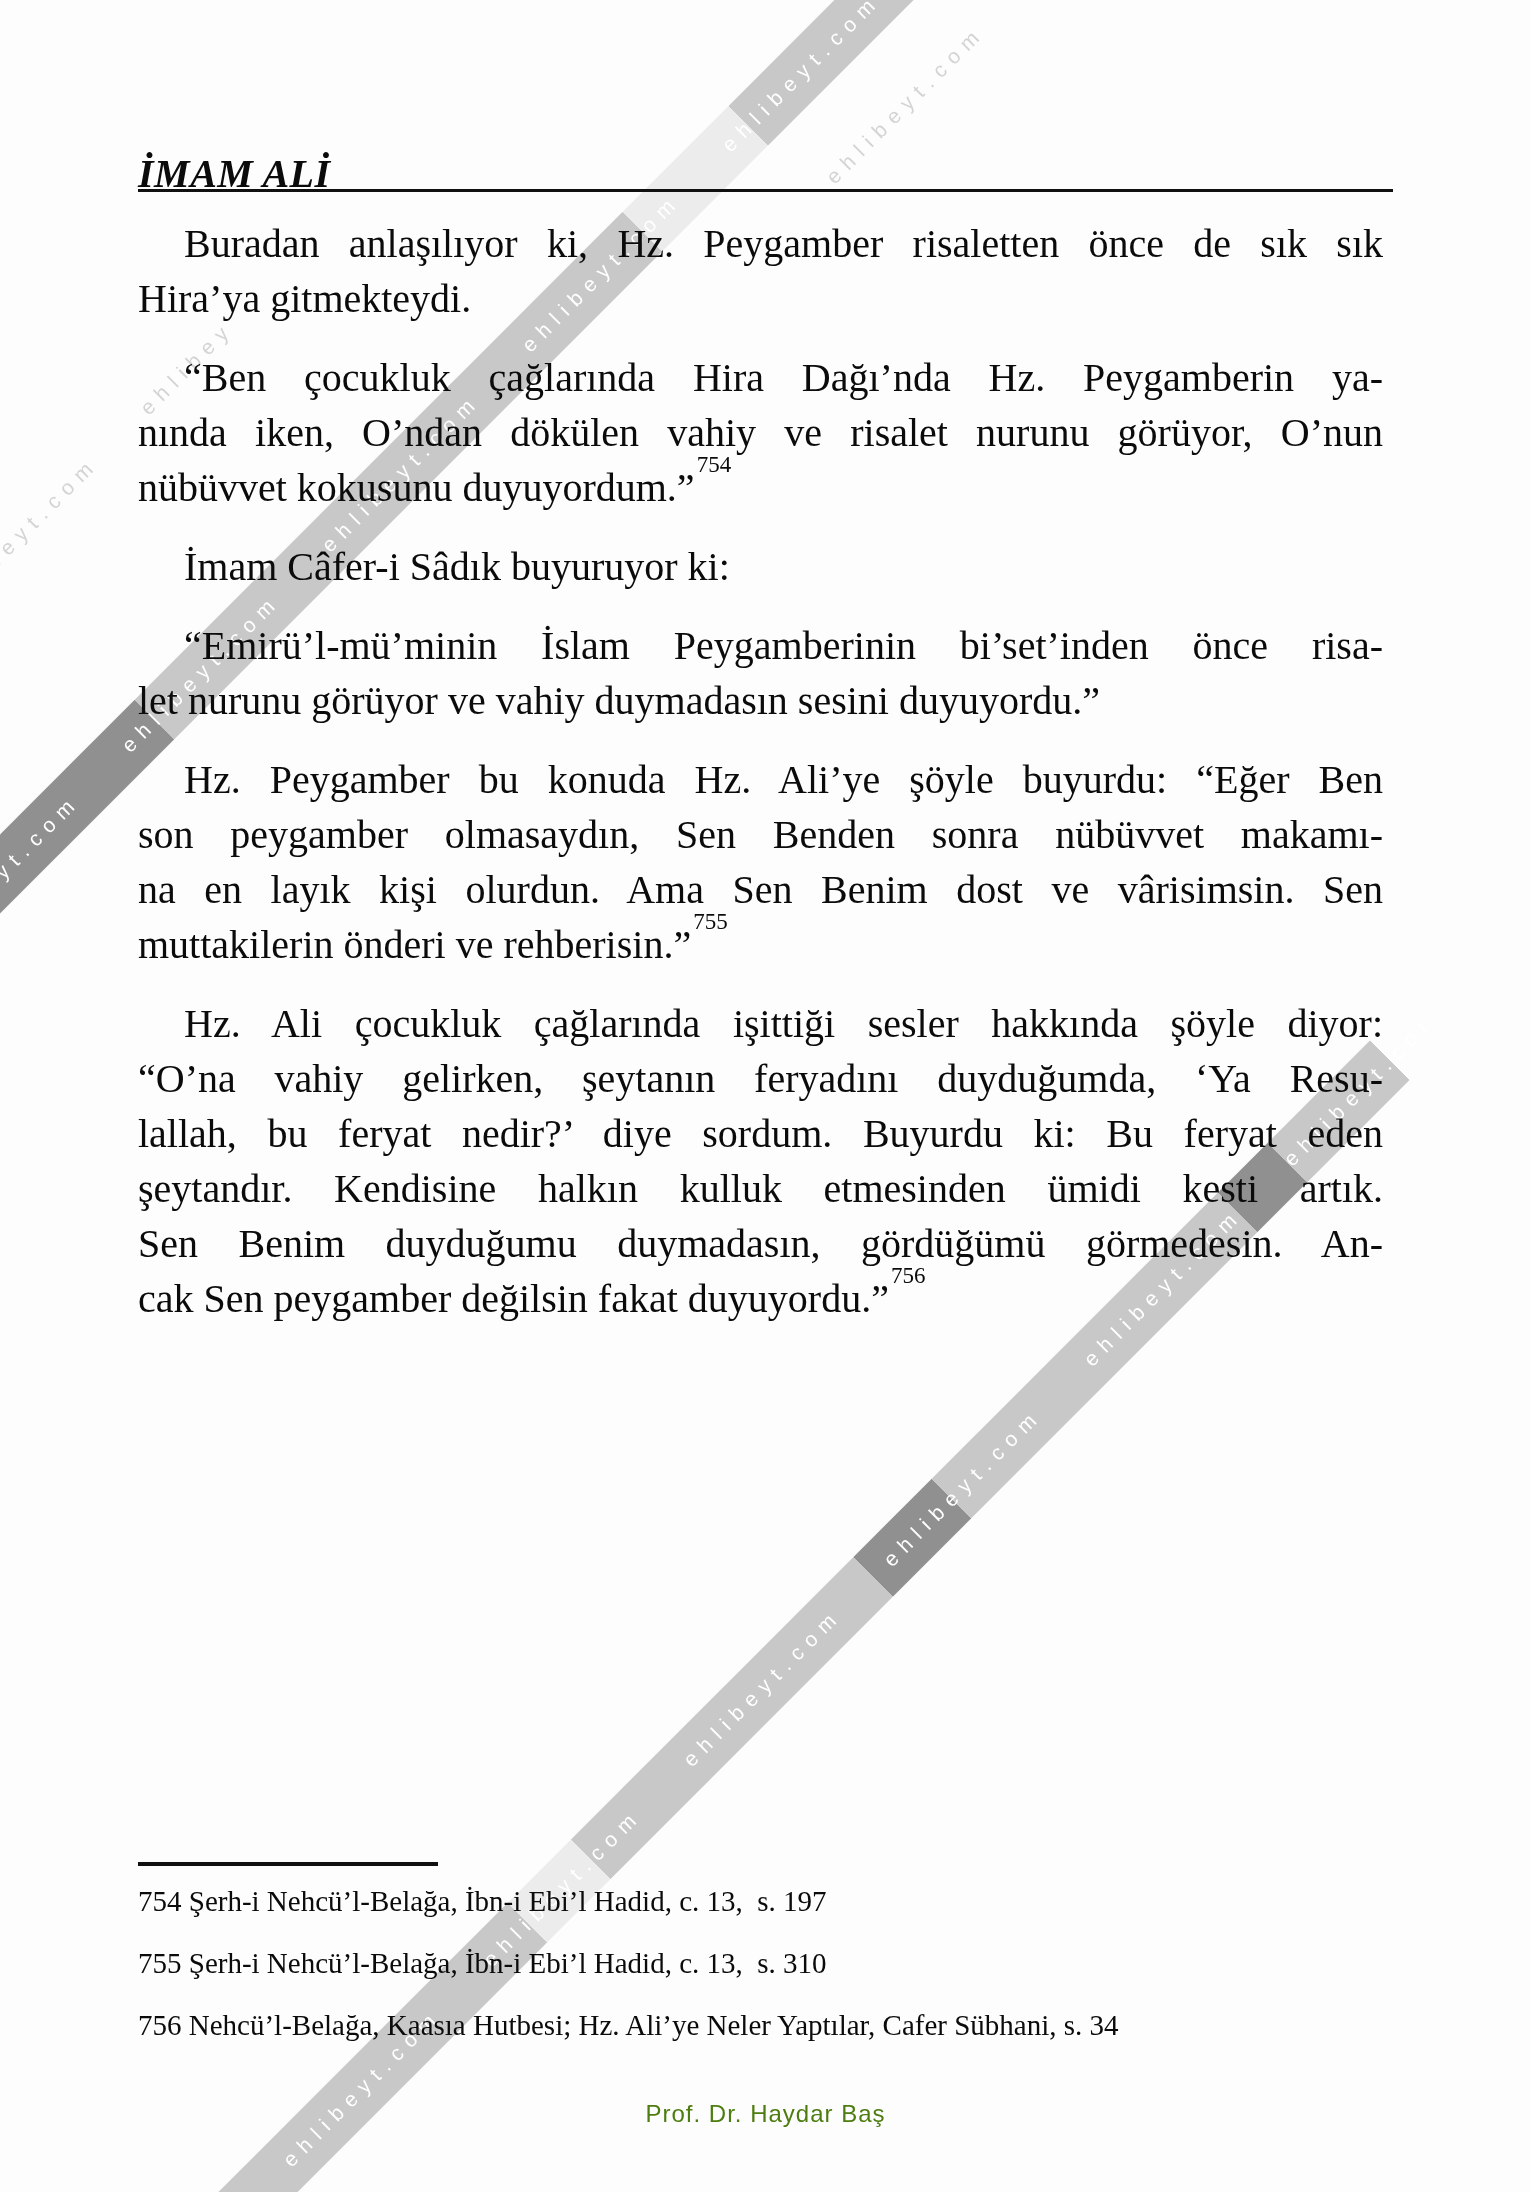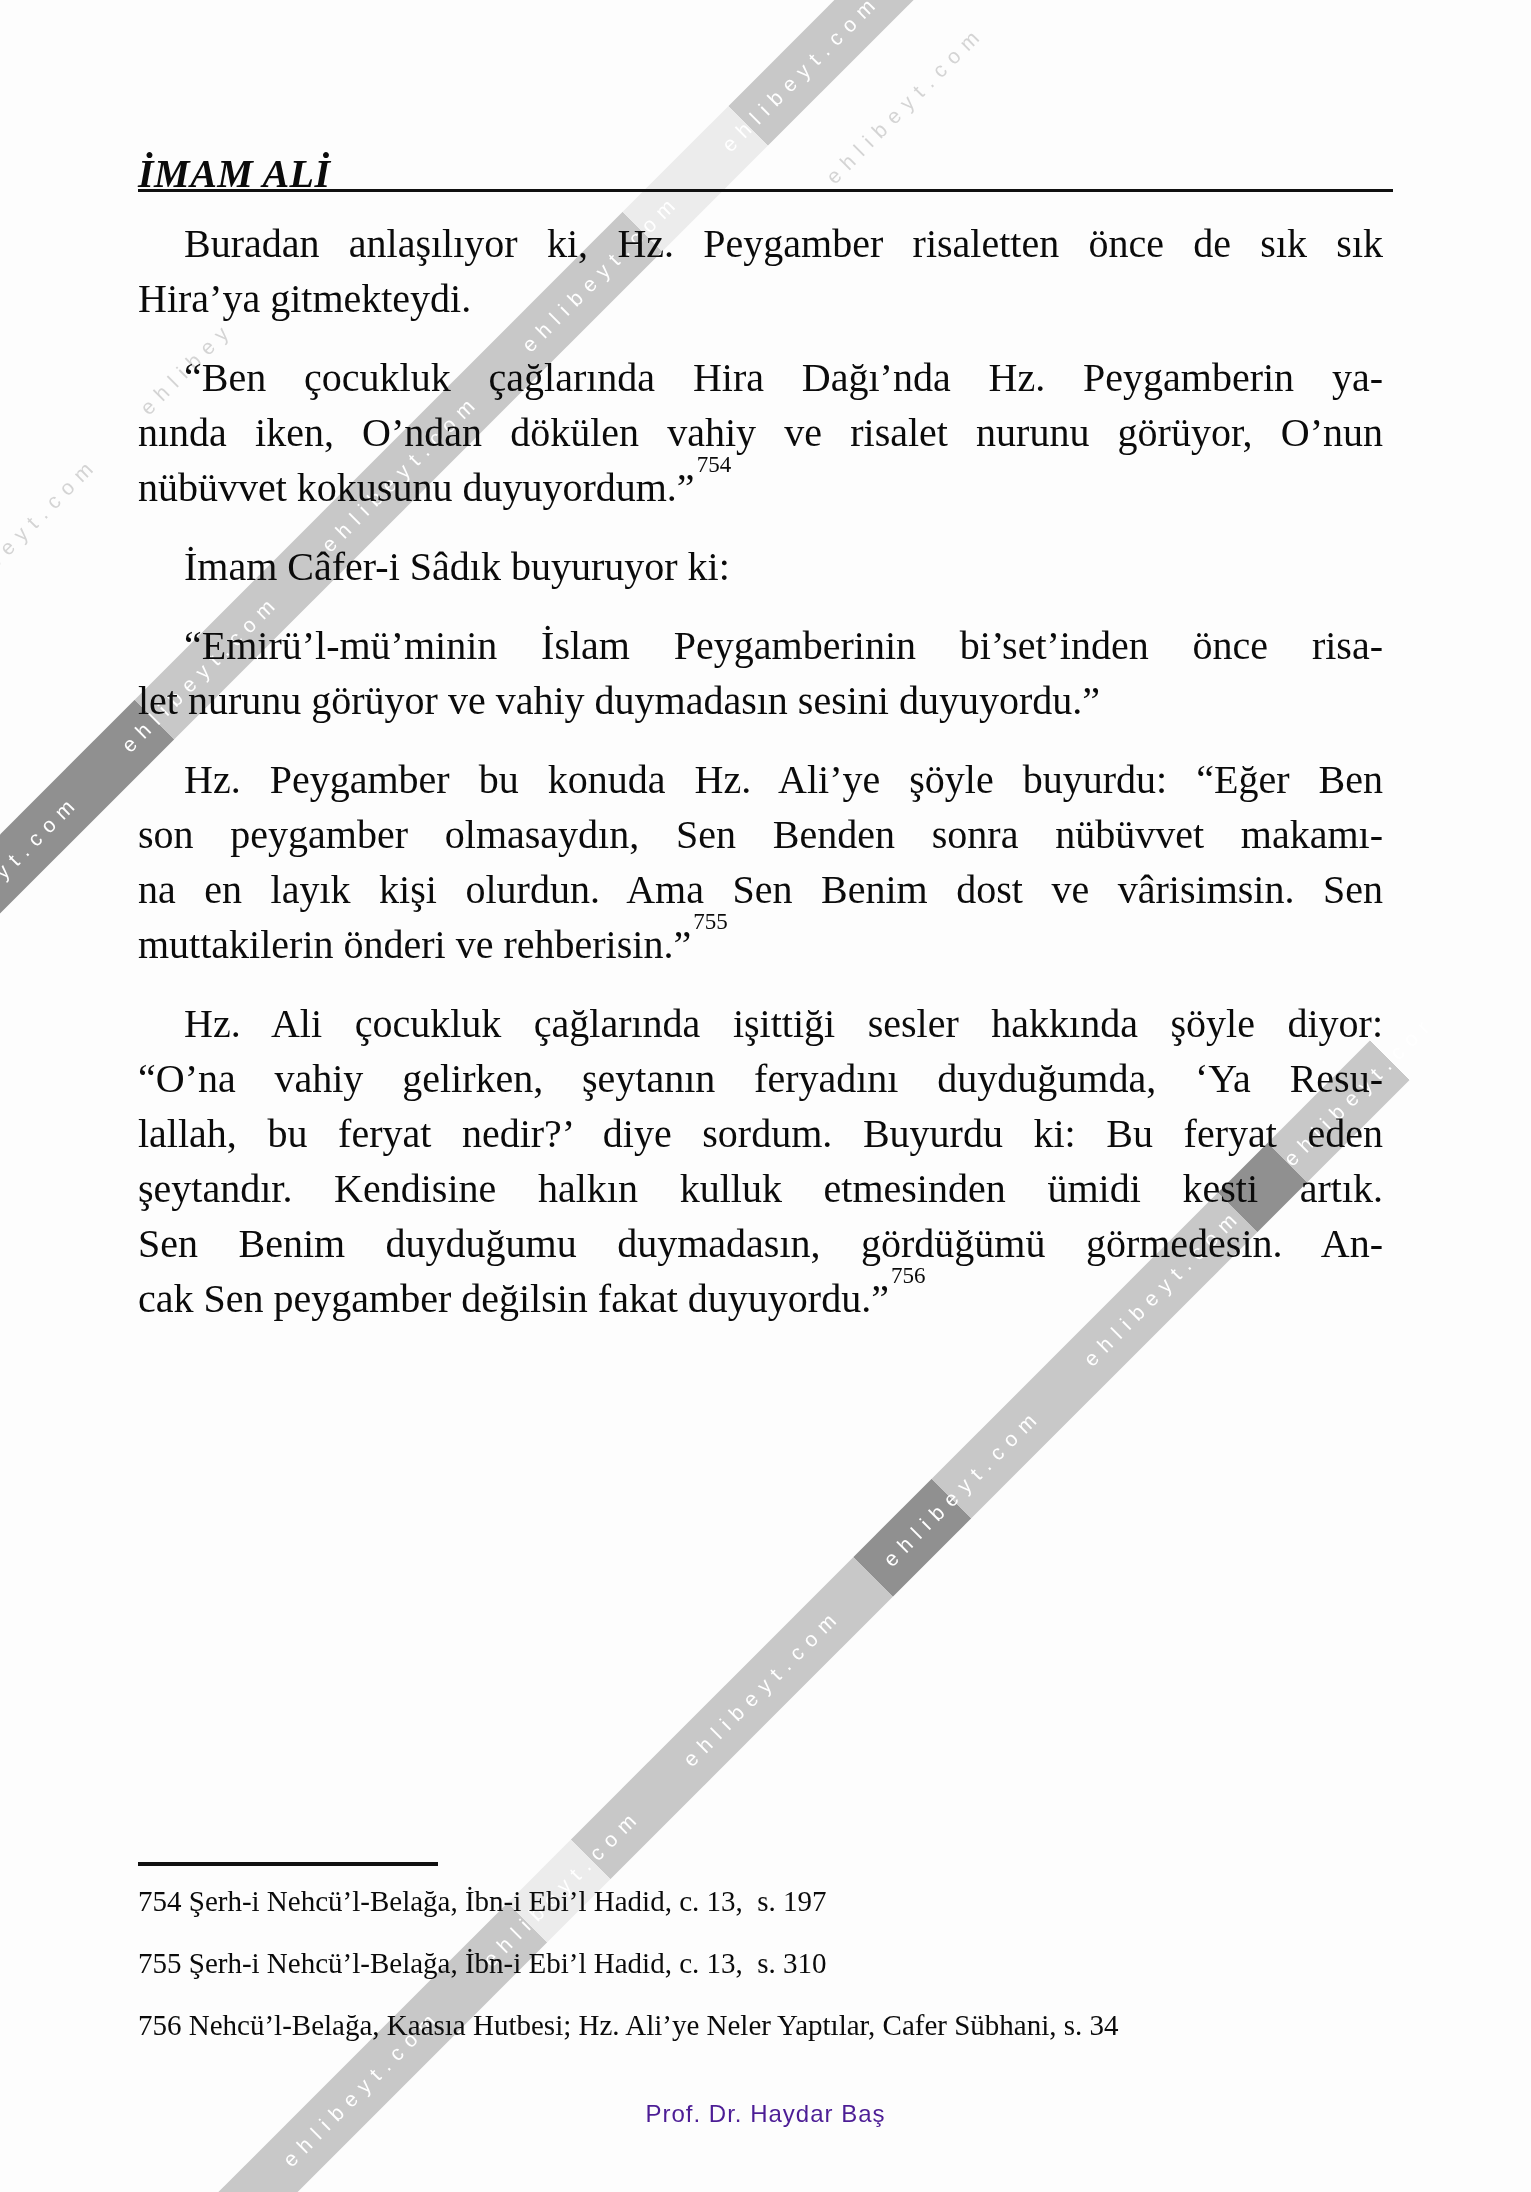--- a/index.html
+++ b/index.html
@@ -104,21 +104,21 @@
   .footnotes {
     position: absolute; left: 138px; top: 1870px; width: 1300px; z-index: 1;
   }
   .fn-line { height: 62px; line-height: 62px; font-size: 29px; white-space: nowrap; }
 
   
   .page-footer {
     position: absolute; left: 0; top: 2100px; width: 100%; z-index: 1;
     text-align: center;
     font-family: "Liberation Sans", sans-serif;
-    font-size: 24px; letter-spacing: 1px; color: #4c1d95;
+    font-size: 24px; letter-spacing: 1px; color: #4d7c0f;
   }
 </style>
 </head>
 <body>
 
 <div class="page">
 
   <div class="band band-a">
     <span class="band-text">ehlibeyt.com&nbsp;&nbsp;&nbsp;&nbsp;&nbsp;ehlibeyt.com&nbsp;&nbsp;&nbsp;&nbsp;&nbsp;ehlibeyt.com&nbsp;&nbsp;&nbsp;&nbsp;&nbsp;ehlibeyt.com&nbsp;&nbsp;&nbsp;&nbsp;&nbsp;ehlibeyt.com&nbsp;&nbsp;&nbsp;&nbsp;&nbsp;ehlibeyt.com&nbsp;&nbsp;&nbsp;&nbsp;&nbsp;ehlibeyt.com&nbsp;&nbsp;&nbsp;&nbsp;&nbsp;ehlibeyt.com&nbsp;&nbsp;&nbsp;&nbsp;&nbsp;ehlibeyt.com</span>
   </div>

